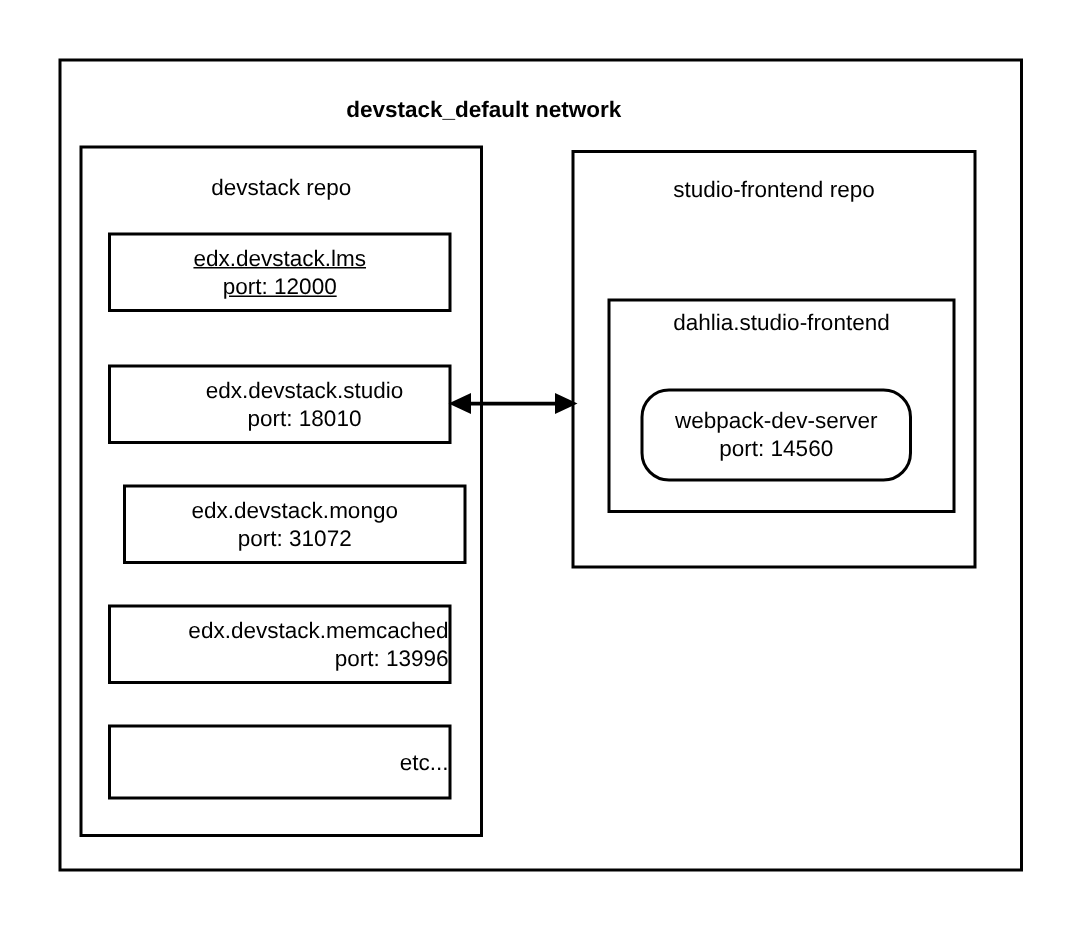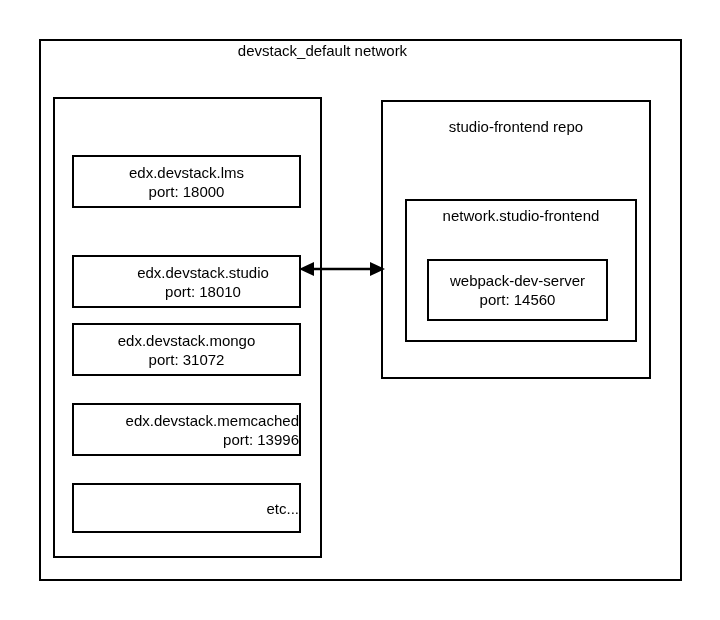--- a/index.html
+++ b/index.html
@@ -68,35 +68,37 @@
   }
   .webpack-box {
     left: 427px;
     top: 259px;
     width: 181px;
     height: 62px;
     display: flex;
     flex-direction: column;
     align-items: center;
     justify-content: center;
+    border-radius: 19px;
   }
 
   
   .caption {
     position: absolute;
     text-align: center;
     font-size: 15px;
     line-height: 18px;
     white-space: nowrap;
     color: #000000;
   }
   .network-title {
     left: 39px;
-    top: 42px;
+    top: 65px;
     width: 567px;
+    font-weight: bold;
   }
   .devstack-title {
     left: 53px;
     top: 117px;
     width: 269px;
   }
   .frontend-title {
     left: 381px;
     top: 118px;
     width: 270px;
@@ -127,50 +129,51 @@
 </style>
 </head>
 <body>
 
 <div id="canvas">
 
   <div class="box outer-network"></div>
   <div class="caption network-title">devstack_default network</div>
 
   <div class="box repo-box devstack-repo"></div>
+  <div class="caption devstack-title">devstack repo</div>
 
-  <div class="box service-box" style="top:155px;">
+  <div class="box service-box" style="top:155px;text-decoration:underline;">
     <div class="svc-line">edx.devstack.lms</div>
-    <div class="svc-line">port: 18000</div>
+    <div class="svc-line">port: 12000</div>
   </div>
 
-  <div class="box service-box" style="top:255px;padding-left:33px;">
+  <div class="box service-box" style="top:243px;padding-left:33px;">
     <div class="svc-line">edx.devstack.studio</div>
     <div class="svc-line">port: 18010</div>
   </div>
 
-  <div class="box service-box" style="top:323px;">
+  <div class="box service-box" style="top:323px;margin-left:10px;">
     <div class="svc-line">edx.devstack.mongo</div>
     <div class="svc-line">port: 31072</div>
   </div>
 
   <div class="box service-box" style="top:403px;align-items:flex-end;">
     <div class="svc-line">edx.devstack.memcached</div>
     <div class="svc-line">port: 13996</div>
   </div>
 
   <div class="box service-box" style="top:483px;height:50px;align-items:flex-end;">
     <div class="svc-line">etc...</div>
   </div>
 
   <div class="box repo-box studio-frontend-repo"></div>
   <div class="caption frontend-title">studio-frontend repo</div>
 
   <div class="box dahlia-box"></div>
-  <div class="caption dahlia-title">network.studio-frontend</div>
+  <div class="caption dahlia-title">dahlia.studio-frontend</div>
 
   <div class="box webpack-box">
     <div class="svc-line">webpack-dev-server</div>
     <div class="svc-line">port: 14560</div>
   </div>
 
   <div class="connector">
     <svg width="92" height="28" viewBox="0 0 92 28">
       <line x1="15" y1="14" x2="77" y2="14" stroke="#000000" stroke-width="2.5"></line>
       <polygon points="3,14 18,7 18,21" fill="#000000"></polygon>

